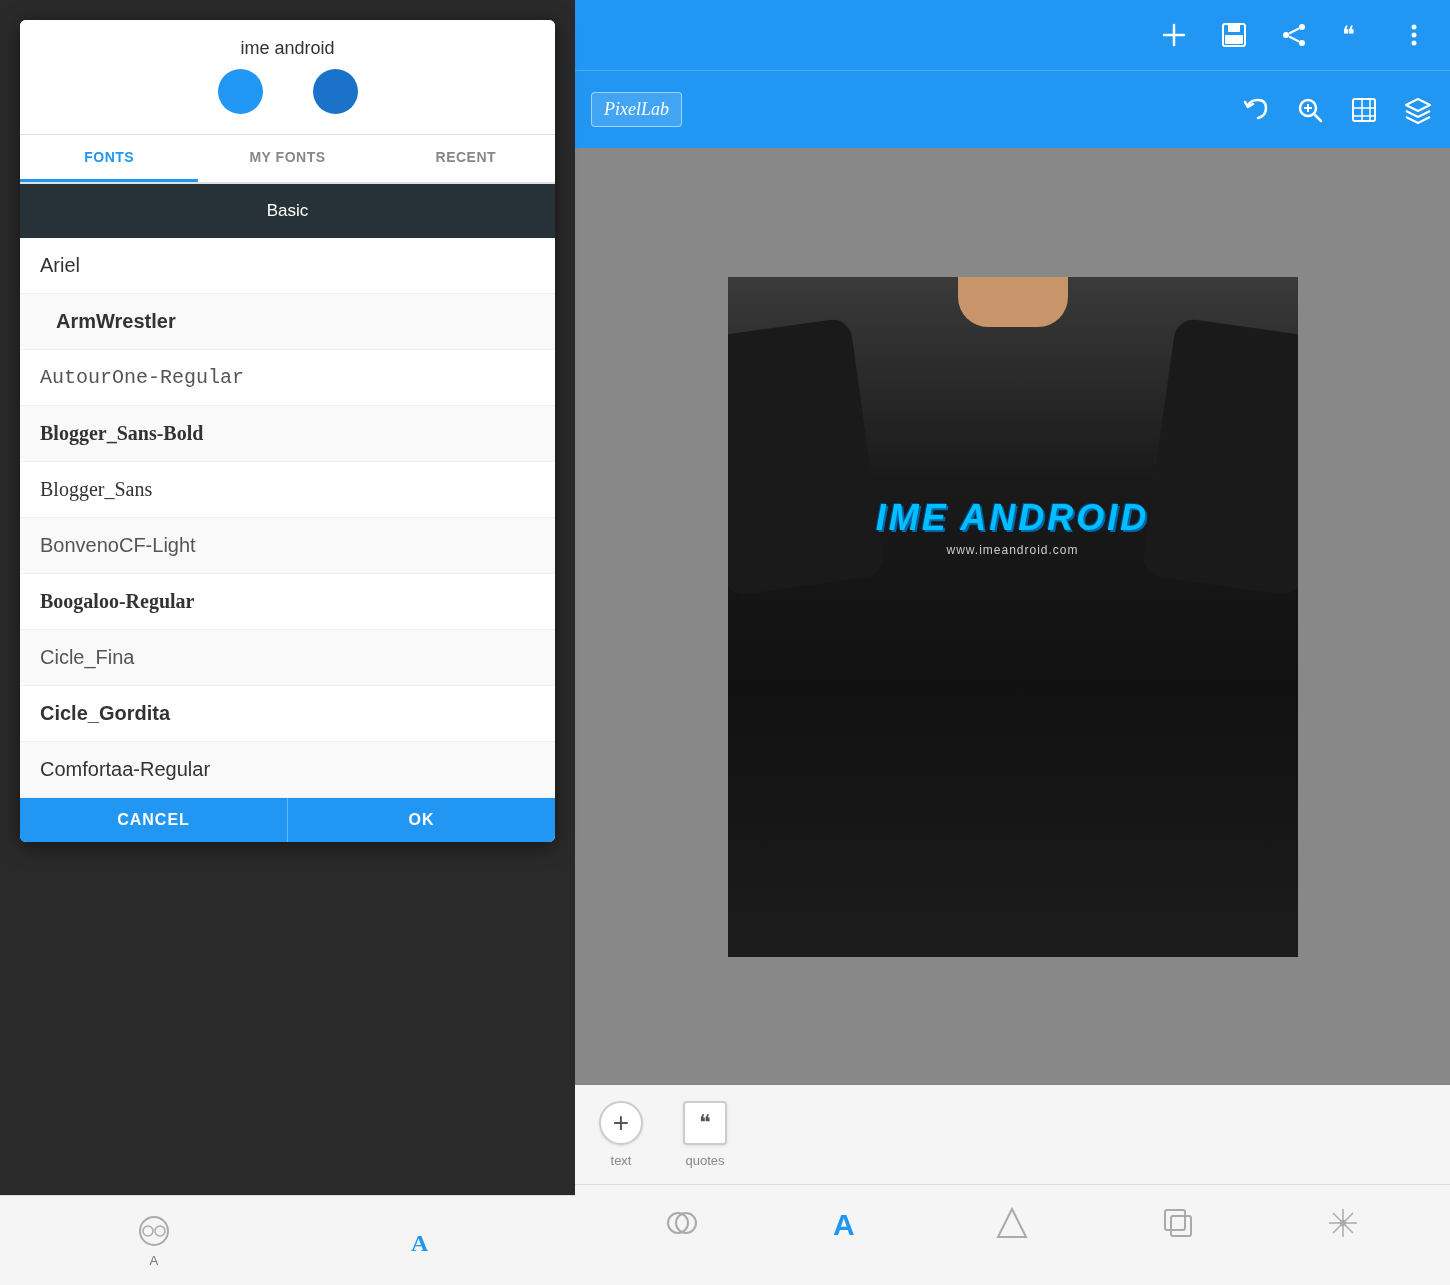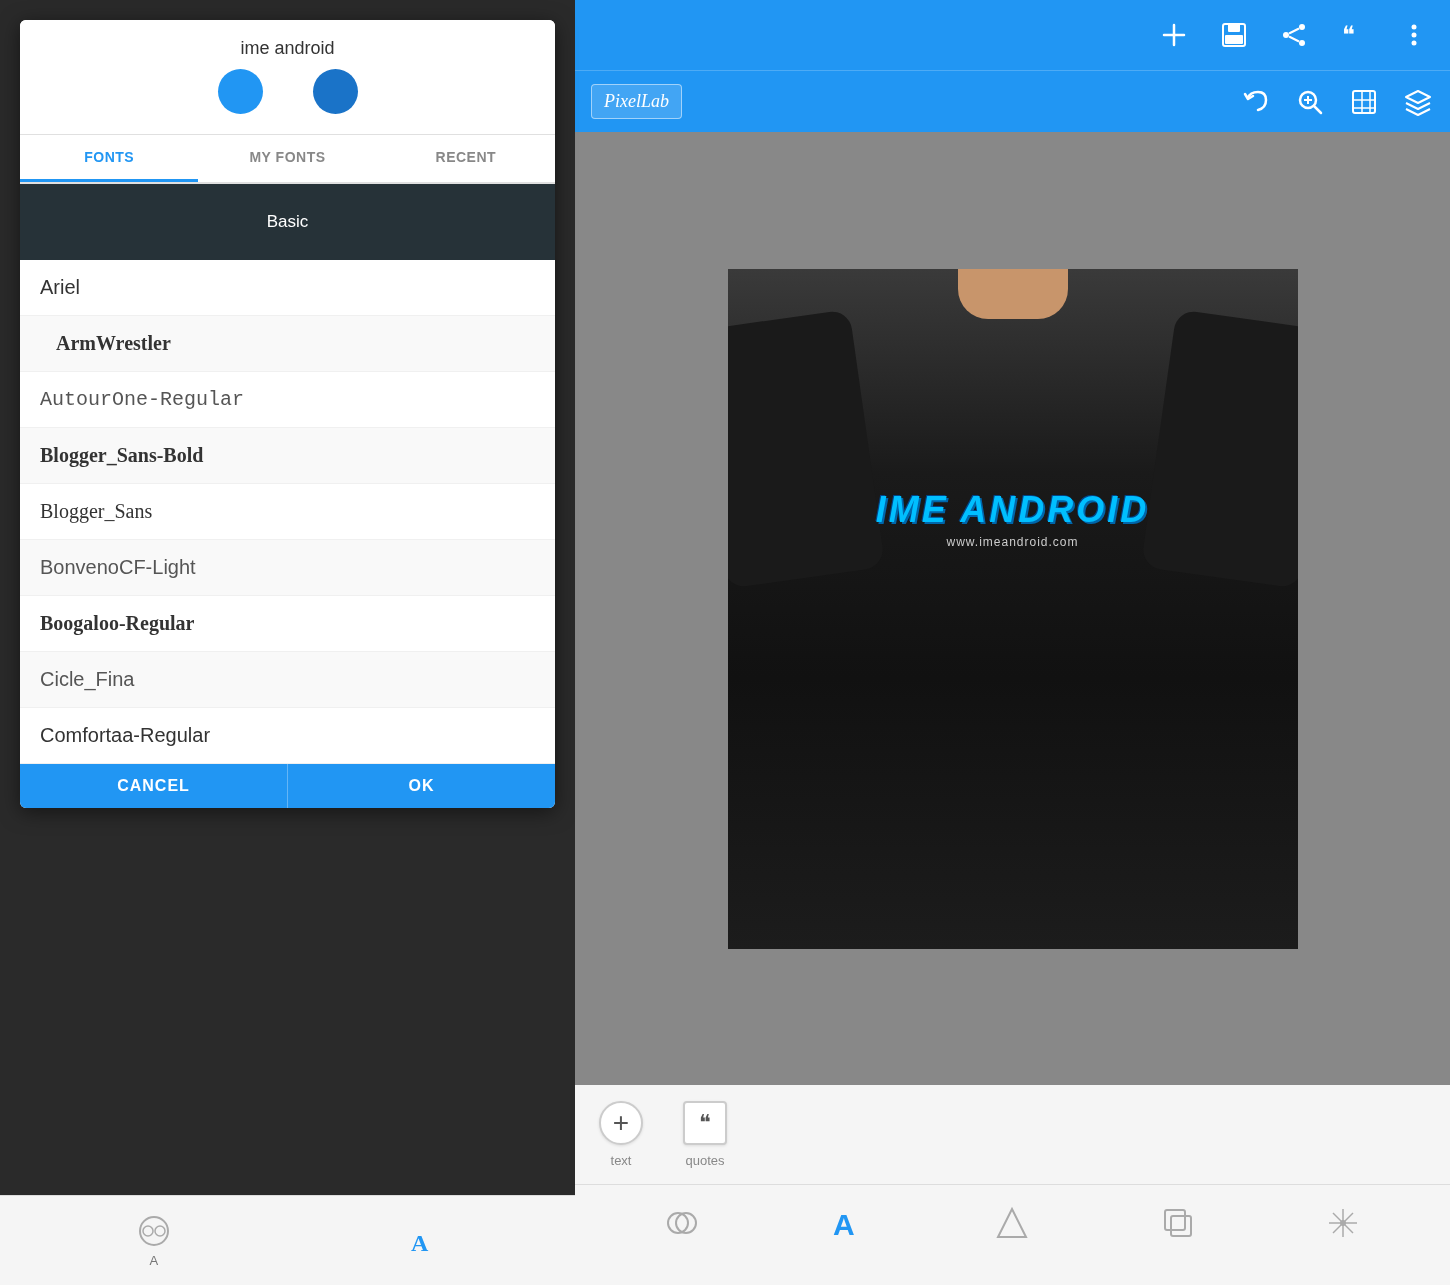--- a/index.html
+++ b/index.html
@@ -93,21 +93,21 @@
     .tab.active {
       color: #2196F3;
       border-bottom: 3px solid #2196F3;
     }
 
     
     .category-header {
       background: #263238;
       color: #fff;
       text-align: center;
-      padding: 28px;
+      padding: 17px;
       font-size: 17px;
     }
 
     
     .font-list {
       background: #fff;
       max-height: 780px;
       overflow-y: auto;
     }
 
@@ -223,21 +223,21 @@
       display: flex;
       align-items: center;
       justify-content: center;
       cursor: pointer;
       color: #fff;
       font-size: 22px;
     }
 
     
     .second-toolbar {
-      height: 62px;
+      height: 78px;
       background: #2196F3;
       display: flex;
       align-items: center;
       padding: 0 16px;
       gap: 20px;
       border-top: 1px solid rgba(255,255,255,0.2);
     }
 
     .pixellab-logo {
       background: rgba(255,255,255,0.15);
@@ -387,21 +387,21 @@
       justify-content: center;
       width: 44px;
       height: 44px;
       cursor: pointer;
     }
 
     
     svg { display: block; }
 
     .font-item.ariel { font-family: Arial, sans-serif; }
-    .font-item.armwrestler { font-weight: 900; font-family: Liberation Serif, serif; padding-left: 36px; }
+    .font-item.armwrestler { font-weight: 900; font-family: Liberation Sans, sans-serif; padding-left: 36px; }
     .font-item.autour { font-family: 'Courier New', monospace; font-weight: 300; }
     .font-item.blogger-bold { font-weight: 800; font-family: Georgia, serif; }
     .font-item.blogger { font-family: Georgia, serif; }
     .font-item.bonveno { font-weight: 200; font-family: 'Trebuchet MS', sans-serif; }
     .font-item.boogaloo { font-weight: 700; font-family: 'Comic Sans MS', cursive; }
     .font-item.caviar { font-family: 'Palatino', serif; }
     .font-item.chantelli { font-family: 'Times New Roman', serif; font-style: italic; }
     .font-item.chunkfive { font-family: Georgia, serif; font-weight: 900; }
     .font-item.cicle-fina { font-family: Arial, sans-serif; font-weight: 300; }
     .font-item.cicle-gordita { font-family: Arial, sans-serif; font-weight: 700; }
@@ -439,20 +439,21 @@
 
     <div class="font-list">
       <div class="font-item ariel">Ariel</div>
       <div class="font-item armwrestler bold-item">ArmWrestler</div>
       <div class="font-item autour light-item">AutourOne-Regular</div>
       <div class="font-item blogger-bold bold-item">Blogger_Sans-Bold</div>
       <div class="font-item blogger">Blogger_Sans</div>
       <div class="font-item bonveno light-item">BonvenoCF-Light</div>
       <div class="font-item boogaloo bold-item">Boogaloo-Regular</div>
       <div class="font-item cicle-fina light-item">Cicle_Fina</div>
+      <div class="font-item cicle-gordita">Cicle_Gordita</div>
       <div class="font-item comfortaa truncated">Comfortaa-Regular</div>
     </div>
 
     <div class="dialog-footer">
       <div class="footer-btn cancel">CANCEL</div>
       <div class="footer-btn">OK</div>
     </div>
 
   </div>
 

